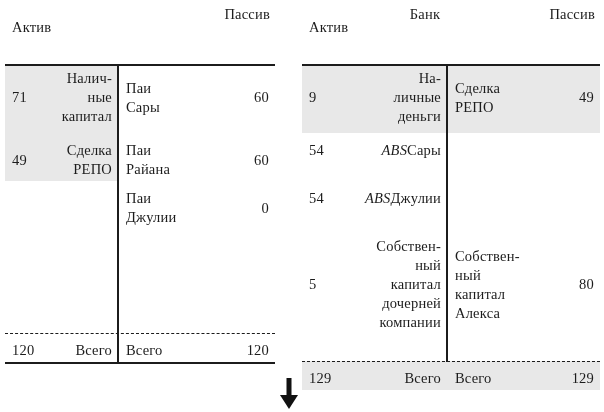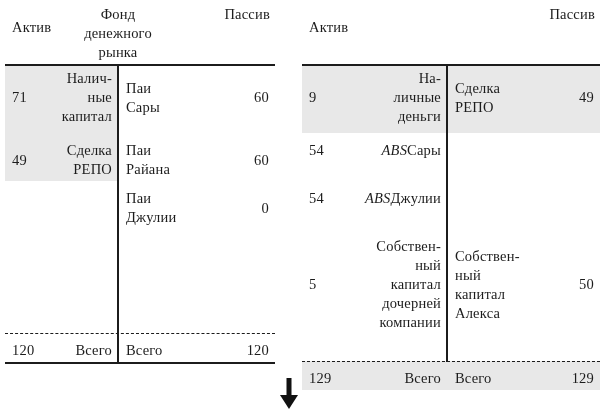--- a/index.html
+++ b/index.html
@@ -44,23 +44,20 @@
   .trow.total.shaded{background:#e8e8e8;margin-top:28px;}
 
   .arrow-wrap{position:absolute;left:279px;top:378px;width:20px;height:32px;}
 </style>
 </head>
 <body>
 
 <div class="ttable t-left">
   <div class="thead">
     <span class="h-asset">Актив</span>
-    <span class="h-title">Фонд
-денежного
-рынка</span>
     <span class="h-liab">Пассив</span>
   </div>
   <div class="tbody">
     <div class="shade left-col"></div>
     <div class="divider"></div>
 
     <div class="trow" style="top:3px;">
       <div class="cell acell">
         <span class="num">71</span>
         <span class="lbl">Налич-
@@ -108,20 +105,21 @@
         <span class="lbl">Всего</span>
         <span class="num">120</span>
       </div>
     </div>
   </div>
 </div>
 
 <div class="ttable t-right">
   <div class="thead">
     <span class="h-asset">Актив</span>
+    <span class="h-title">Банк</span>
     <span class="h-liab">Пассив</span>
   </div>
   <div class="tbody">
     <div class="shade full-row1"></div>
     <div class="divider"></div>
 
     <div class="trow" style="top:3px;">
       <div class="cell acell">
         <span class="num">9</span>
         <span class="lbl">На-
@@ -164,21 +162,21 @@
 ный
 капитал
 дочерней
 компании</span>
       </div>
       <div class="cell lcell">
         <span class="lbl">Собствен-
 ный
 капитал
 Алекса</span>
-        <span class="num">50</span>
+        <span class="num">80</span>
       </div>
     </div>
 
     <div class="trow total shaded">
       <div class="cell acell">
         <span class="num">129</span>
         <span class="lbl">Всего</span>
       </div>
       <div class="cell lcell">
         <span class="lbl">Всего</span>

